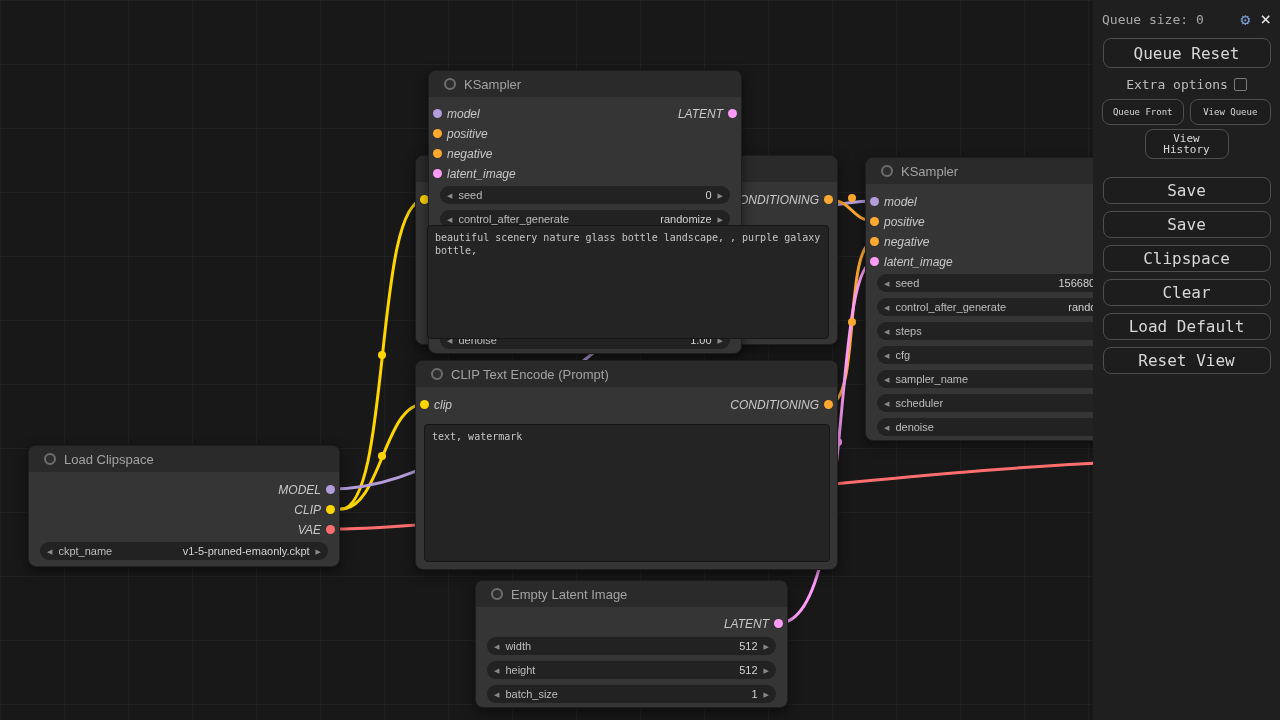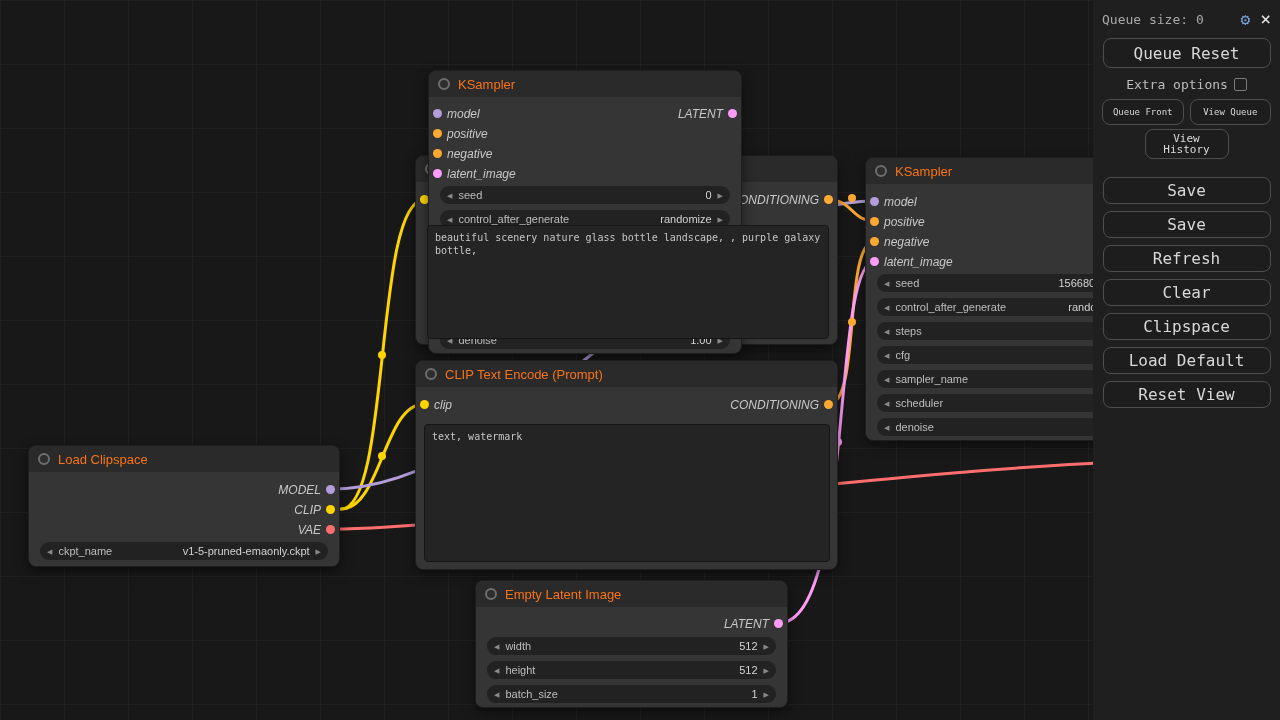--- a/index.html
+++ b/index.html
@@ -20,21 +20,21 @@
     background:#353535;
     border:1px solid #1e1e1e;
     border-radius:8px;
     box-shadow:0 4px 12px rgba(0,0,0,0.5);
     color:#c8c8c8;
   }
   .node-title {
     height:26px; background:#2a2a2a;
     border-radius:7px 7px 0 0;
     display:flex; align-items:center;
-    padding:0 9px; color:#f97316; font-size:13px;
+    padding:0 15px; color:#a3a3a3; font-size:13px;
   }
   .status-dot {
     width:12px; height:12px; border-radius:50%;
     background:#2e2e2e; border:2px solid #6e6e6e;
     margin-right:8px; flex:0 0 auto;
   }
   .slot-row { position:absolute; left:0; right:0; height:18px; font-size:12px;font-style:italic; }
   .dot { position:absolute; top:4px; width:9px; height:9px; border-radius:50%; }
   .dot.in  { left:4px; }
   .dot.out { right:4px; }
@@ -302,18 +302,17 @@
     <span>Extra options</span>
     <span class="checkbox"></span>
   </div>
   <div class="small-row">
     <button class="btn btn-small">Queue Front</button>
     <button class="btn btn-small">View Queue</button>
   </div>
   <button class="btn btn-history">View History</button>
   <button class="btn btn-big first">Save</button>
   <button class="btn btn-big">Save</button>
-  <button class="btn btn-big">Refresh</button>
+  <button class="btn btn-big">Clipspace</button>
   <button class="btn btn-big">Clear</button>
-  <button class="btn btn-big">Clipspace</button>
   <button class="btn btn-big">Load Default</button>
   <button class="btn btn-big">Reset View</button>
 </div>
 
 </body></html>

